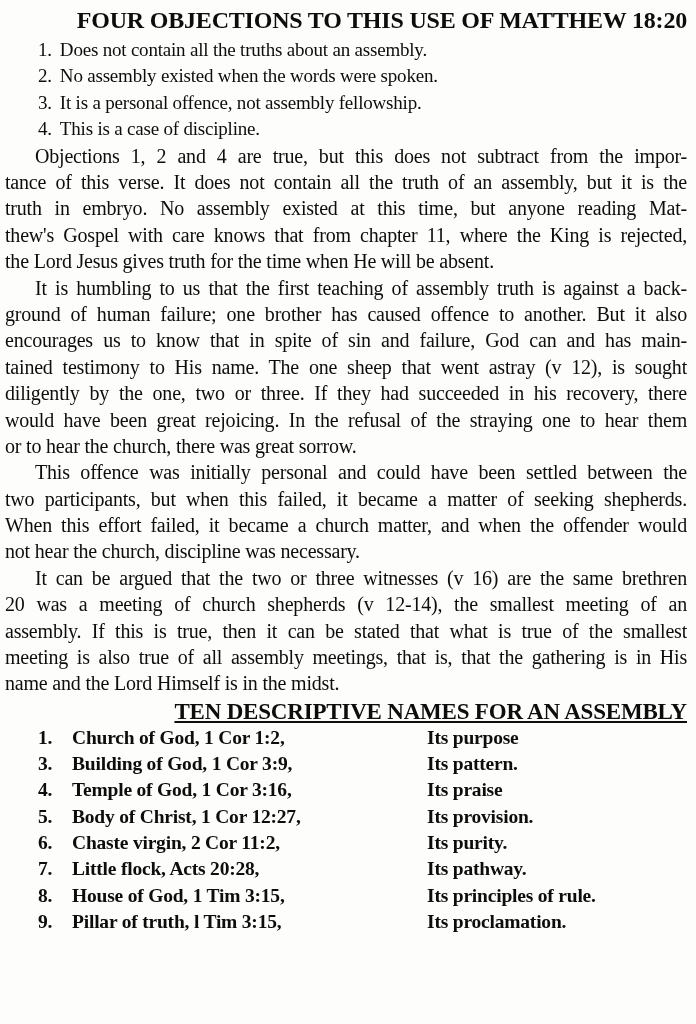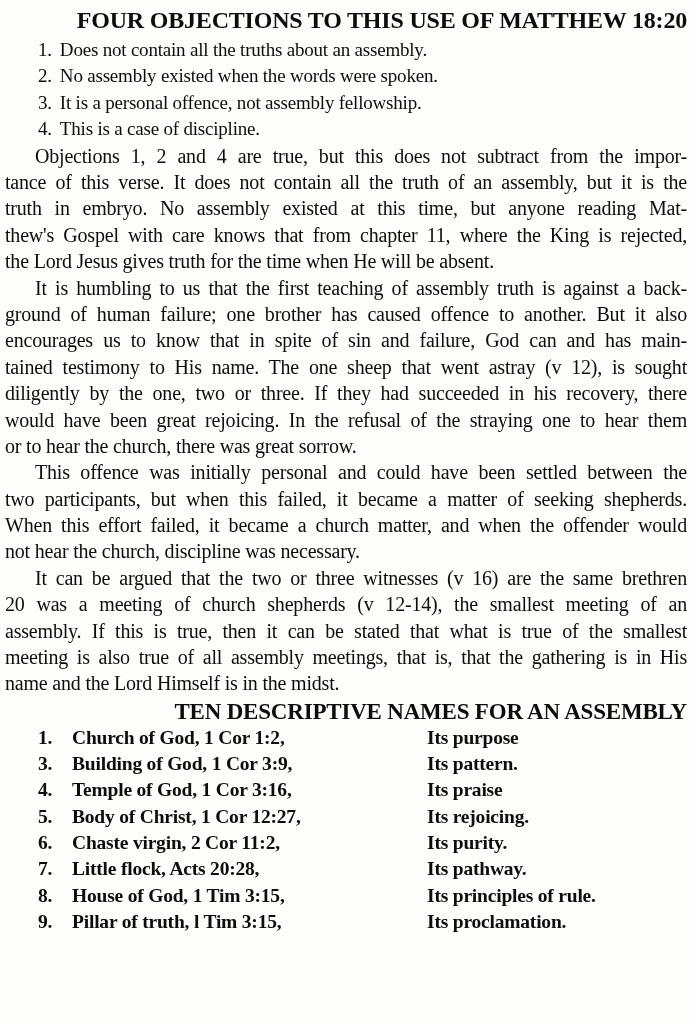--- a/index.html
+++ b/index.html
@@ -15,21 +15,21 @@
     overflow: hidden;
   }
   h1.doc-heading, h2.doc-heading {
     font-family: "Liberation Serif", serif;
     font-weight: bold;
     text-align: right;
     letter-spacing: -0.2px;
     margin: 0;
   }
   h1.doc-heading { font-size: 24px; line-height: 27px; margin-bottom: 3px; }
-  h2.doc-heading { font-size: 23px; line-height: 27px; margin-top: 1px; }
+  h2.doc-heading { font-size: 23px; line-height: 27px; margin-top: 1px; text-decoration: underline; }
 
   .objections { padding-left: 33px; }
   .obj-line {
     font-size: 19px;
     line-height: 26.4px;
     letter-spacing: -0.2px;
     white-space: nowrap;
   }
   .obj-num { display: inline-block; margin-right: 8px; }
 
@@ -101,19 +101,19 @@
         <div class="line last">name and the Lord Himself is in the midst.</div>
       </div>
     </div>
 
   <h2 class="doc-heading">TEN DESCRIPTIVE NAMES FOR AN ASSEMBLY</h2>
 
   <div class="names" id="names">
       <div class="name-row"><span class="name-num">1.</span><span class="name-text">Church of God, 1 Cor 1:2,</span><span class="name-aspect">Its purpose</span></div>
       <div class="name-row"><span class="name-num">3.</span><span class="name-text">Building of God, 1 Cor 3:9,</span><span class="name-aspect">Its pattern.</span></div>
       <div class="name-row"><span class="name-num">4.</span><span class="name-text">Temple of God, 1 Cor 3:16,</span><span class="name-aspect">Its praise</span></div>
-      <div class="name-row"><span class="name-num">5.</span><span class="name-text">Body of Christ, 1 Cor 12:27,</span><span class="name-aspect">Its rejoicing.</span></div>
+      <div class="name-row"><span class="name-num">5.</span><span class="name-text">Body of Christ, 1 Cor 12:27,</span><span class="name-aspect">Its provision.</span></div>
       <div class="name-row"><span class="name-num">6.</span><span class="name-text">Chaste virgin, 2 Cor 11:2,</span><span class="name-aspect">Its purity.</span></div>
       <div class="name-row"><span class="name-num">7.</span><span class="name-text">Little flock, Acts 20:28,</span><span class="name-aspect">Its pathway.</span></div>
       <div class="name-row"><span class="name-num">8.</span><span class="name-text">House of God, 1 Tim 3:15,</span><span class="name-aspect">Its principles of rule.</span></div>
       <div class="name-row"><span class="name-num">9.</span><span class="name-text">Pillar of truth, l Tim 3:15,</span><span class="name-aspect">Its proclamation.</span></div>
     </div>
 </div>
 
 </body></html>

